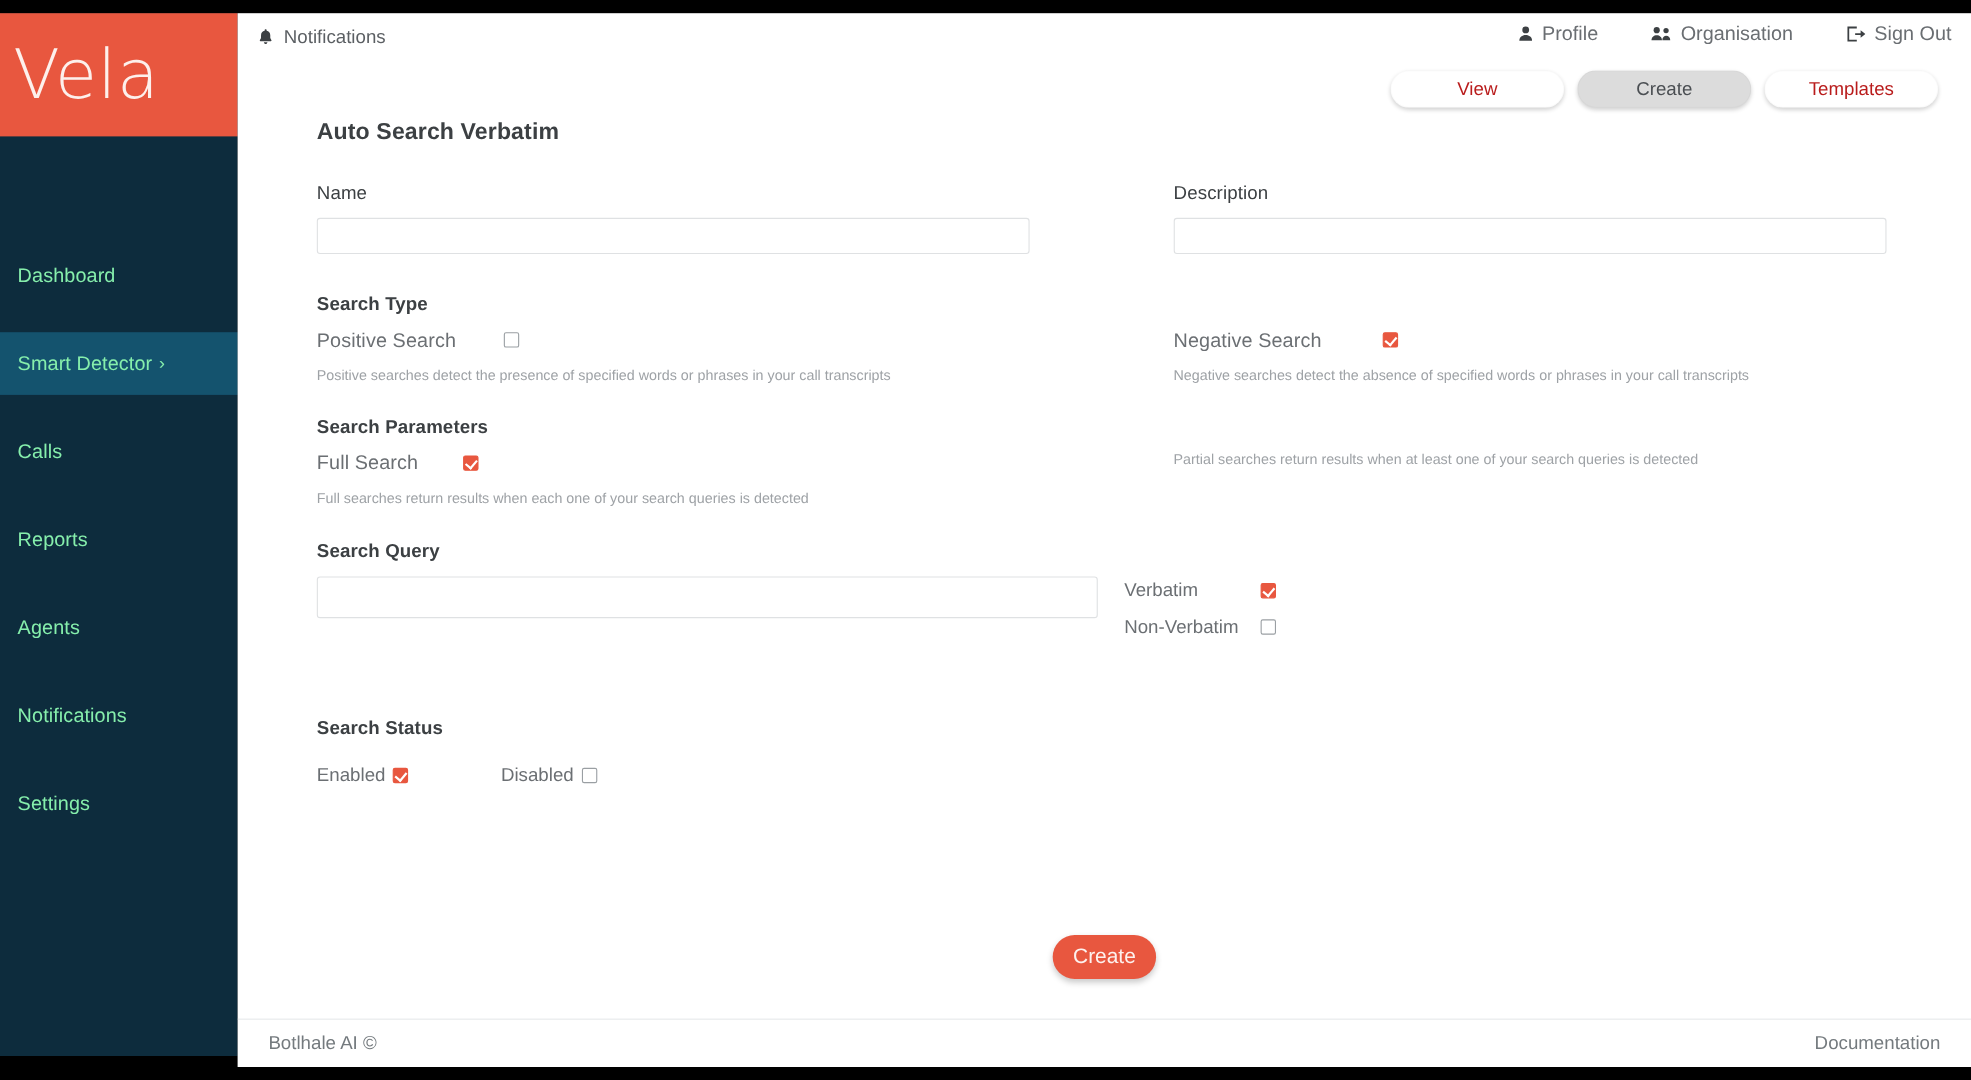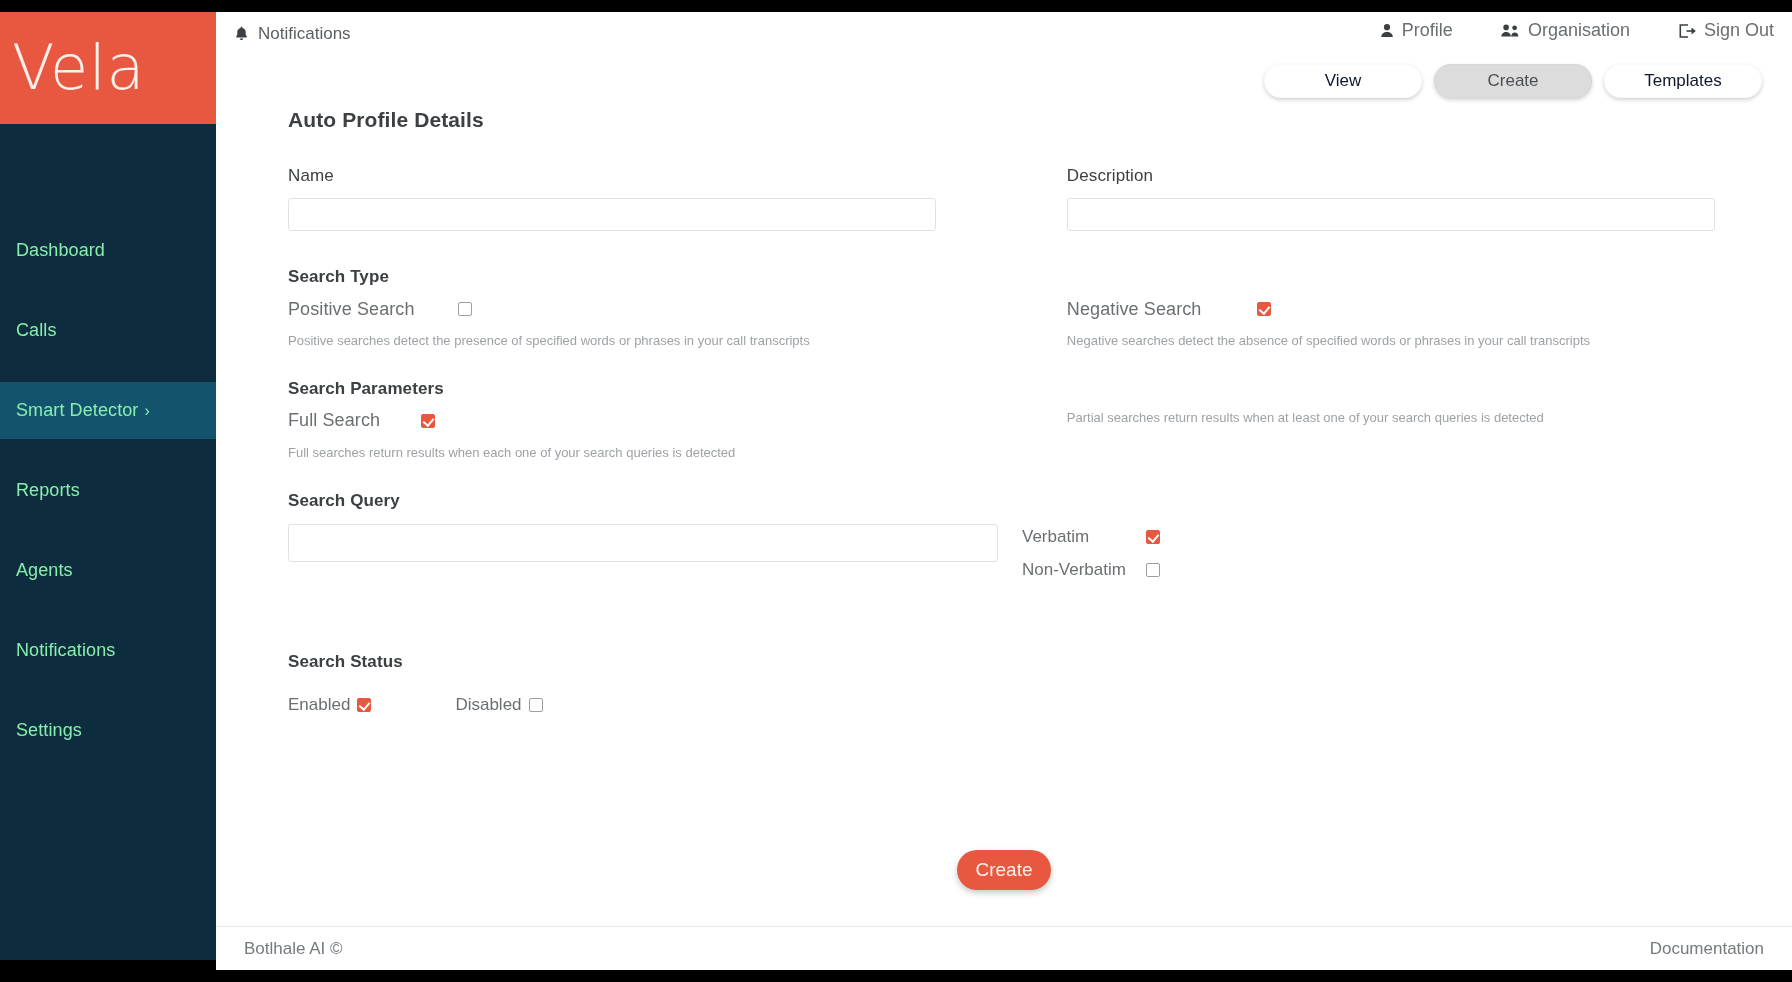--- a/index.html
+++ b/index.html
@@ -101,21 +101,21 @@
     display: flex; align-items: center;
     gap: 12px;
   }
   .tab {
     width: 158px; height: 34px;
     border-radius: 19px;
     background: #ffffff;
     box-shadow: 0 2px 4px rgba(0,0,0,0.18);
     display: flex; align-items: center; justify-content: center;
     font-size: 17px;
-    color: #0f172a;
+    color: #b91c1c;
     cursor: pointer;
     border: 1px solid rgba(0,0,0,0.02);
   }
   .tab.active {
     background: #dcdcdc;
     color: #4a4e52;
   }
 
   
   .content {
@@ -287,26 +287,26 @@
 <div id="app">
 
   <div class="sidebar">
     <div class="logo-box">
       <span class="logo-text">Vela</span>
     </div>
     <div class="nav">
       <div class="nav-item">
         <span>Dashboard</span>
       </div>
-      <div class="nav-item">
-        <span>Calls</span>
-      </div>
       <div class="nav-item active">
         <span>Smart Detector</span>
         <span class="nav-chevron">›</span>
+      </div>
+      <div class="nav-item">
+        <span>Calls</span>
       </div>
       <div class="nav-item">
         <span>Reports</span>
       </div>
       <div class="nav-item">
         <span>Agents</span>
       </div>
       <div class="nav-item">
         <span>Notifications</span>
       </div>
@@ -370,21 +370,21 @@
       <div class="tab active">
         <span>Create</span>
       </div>
       <div class="tab">
         <span>Templates</span>
       </div>
     </div>
 
     <div class="content">
 
-      <h1 class="page-title">Auto Profile Details</h1>
+      <h1 class="page-title">Auto Search Verbatim</h1>
 
       <div class="grid2">
         <div class="col-l">
           <div class="fl">Name</div>
           <input class="tinput wide" type="text" placeholder="" style="">
         </div>
         <div class="col-r">
           <div class="fl">Description</div>
           <input class="tinput wide" type="text" placeholder="" style="">
         </div>

